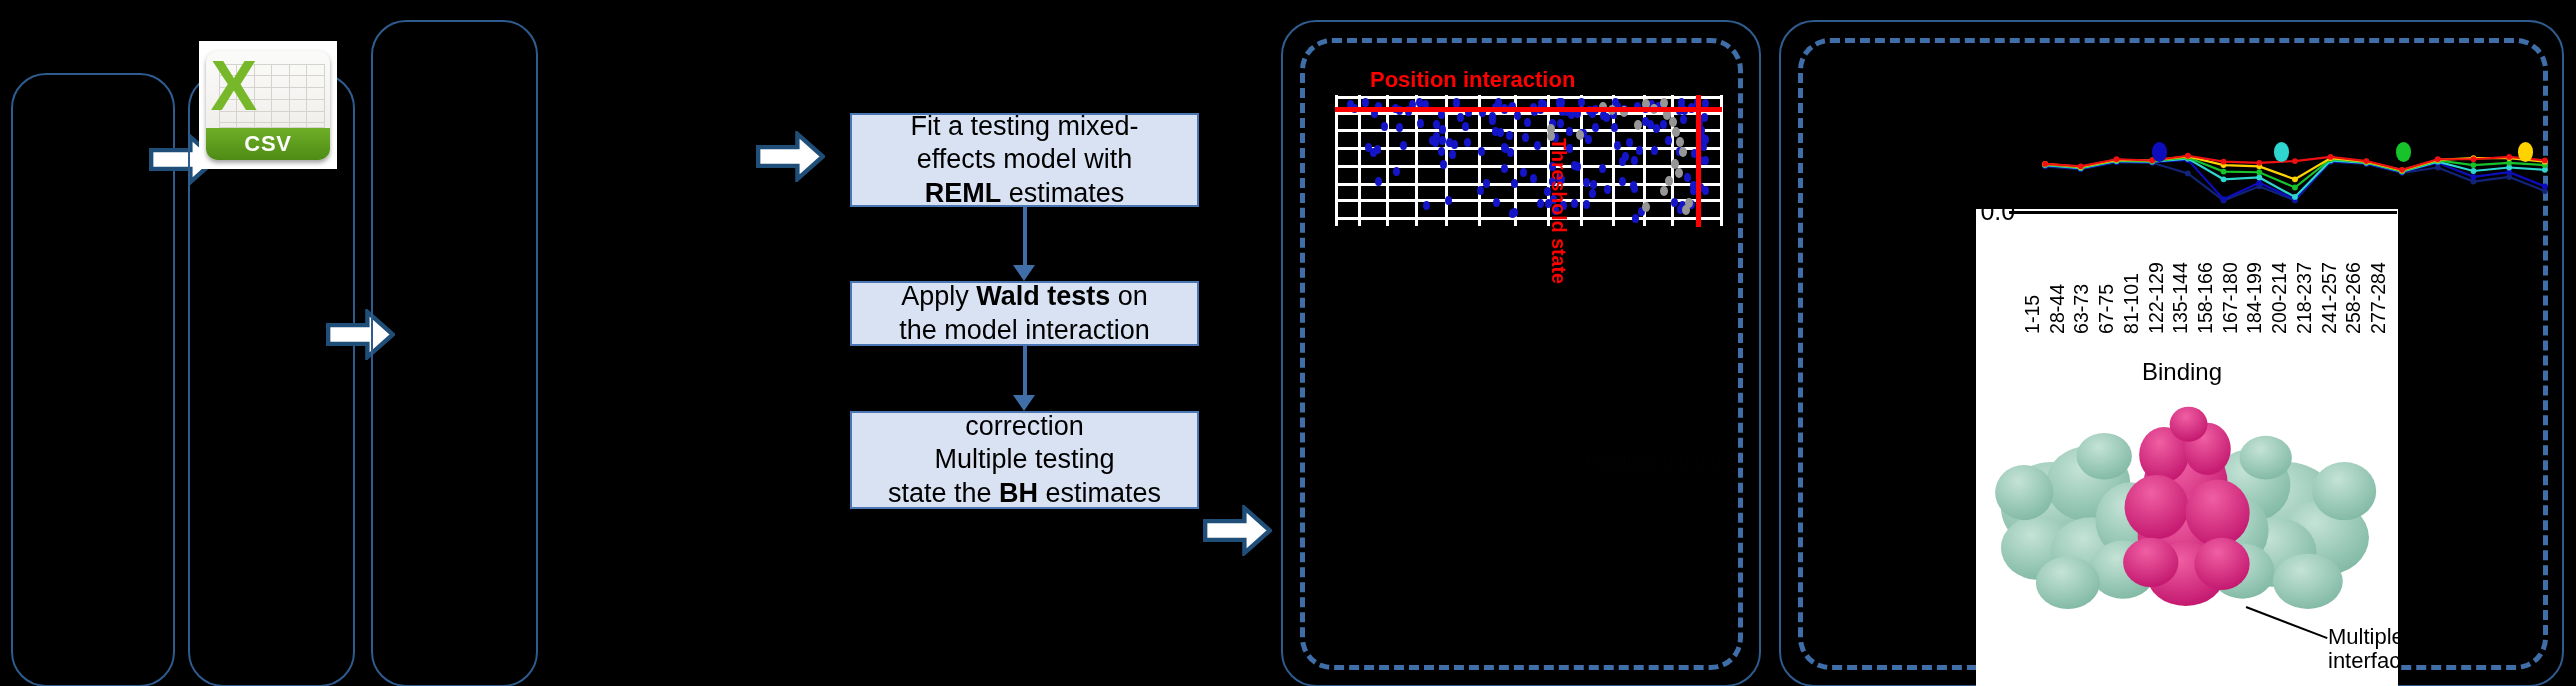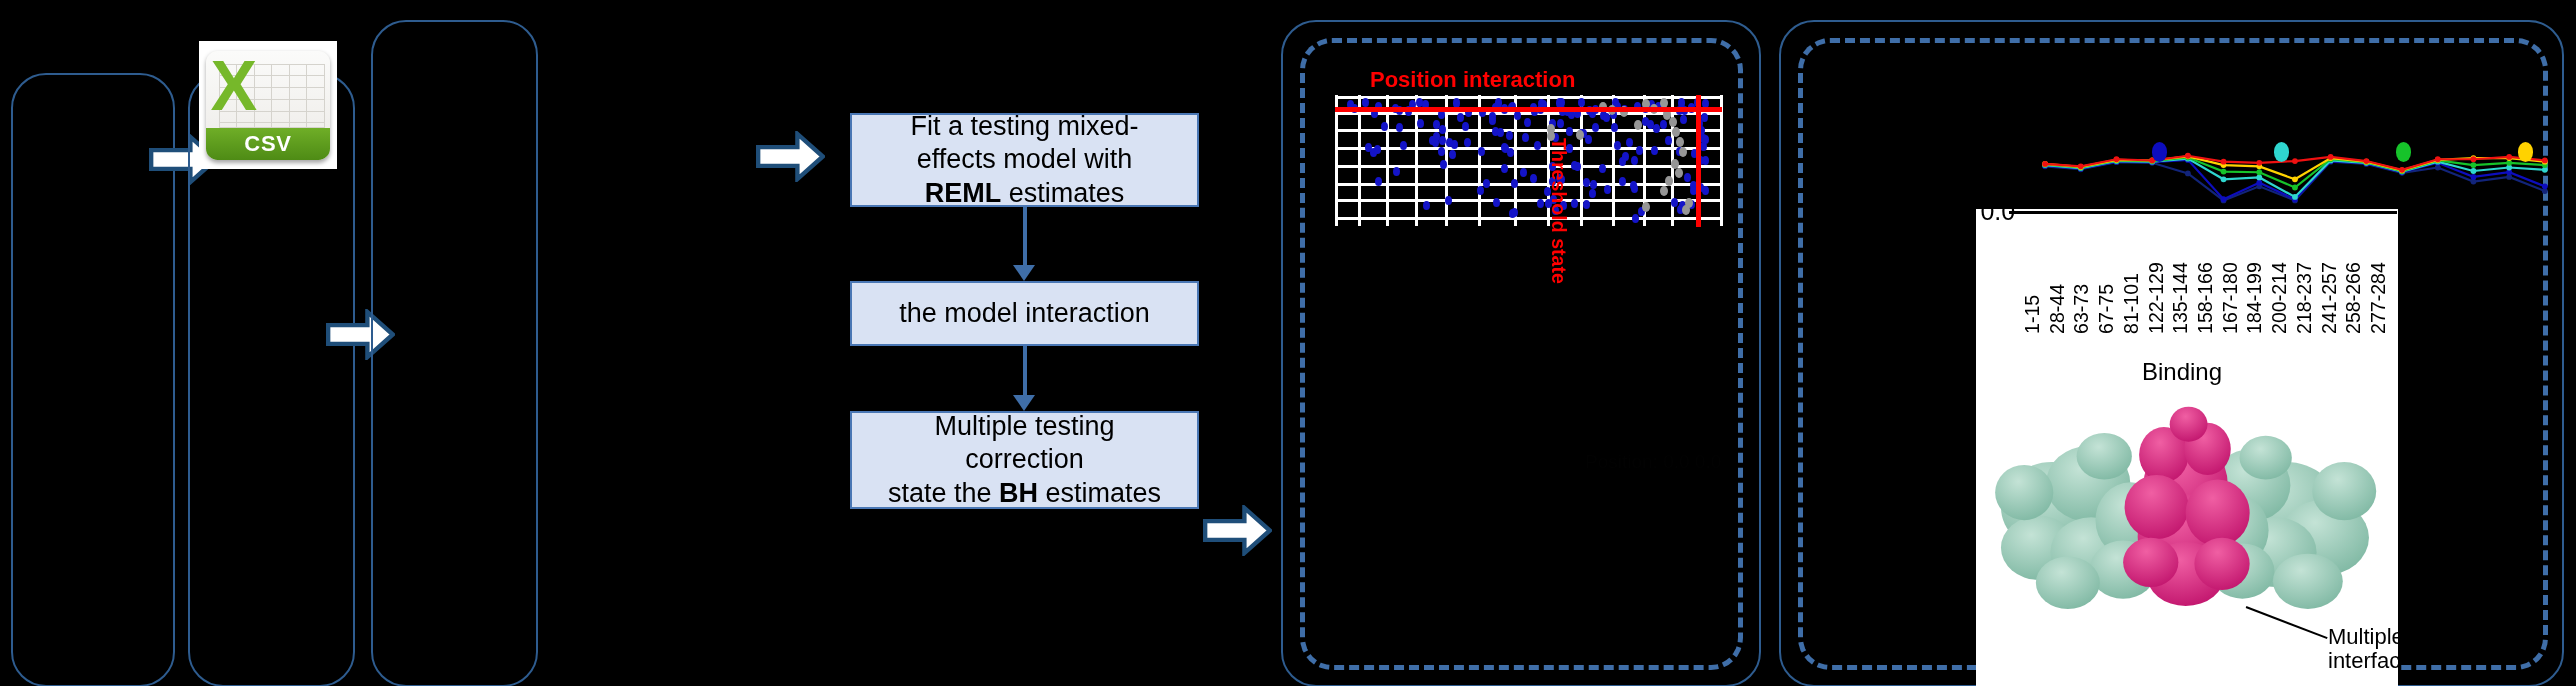--- a/index.html
+++ b/index.html
@@ -117,30 +117,31 @@
         <div><span>Fit a testing mixed-</span></div>
         <div><span>effects model with</span></div>
         <div><b>REML</b><span> estimates</span></div>
       </div>
   </div>
   <div class="vconn" style="left:1023px;top:207px;height:60px;"></div>
   <div class="vconn-head" style="left:1013px;top:265px;"></div>
 
   <div class="procbox" style="left:850px;top:281px;width:349px;height:65px;">
     <div>
+        <div><span>Apply </span><b>Wald tests</b><span> on</span></div>
         <div><span>the model interaction</span></div>
       </div>
   </div>
   <div class="vconn" style="left:1023px;top:346px;height:51px;"></div>
   <div class="vconn-head" style="left:1013px;top:395px;"></div>
 
   <div class="procbox" style="left:850px;top:411px;width:349px;height:98px;">
     <div>
+        <div><span>correction</span></div>
         <div><span>Multiple testing</span></div>
-        <div><span>correction</span></div>
         <div><span>state the </span><b>BH</b><span> estimates</span></div>
       </div>
   </div>
 
   <div class="block-arrow" style="left:1203px;top:505px;width:69px;height:51px;">
     <svg viewBox="0 0 95 70" width="69" height="51">
       <polygon points="3,22 57,22 57,4 92,35 57,66 57,48 3,48" fill="#ffffff" stroke="#1f4e79" stroke-width="6" stroke-linejoin="miter"></polygon>
     </svg>
   </div>
 

